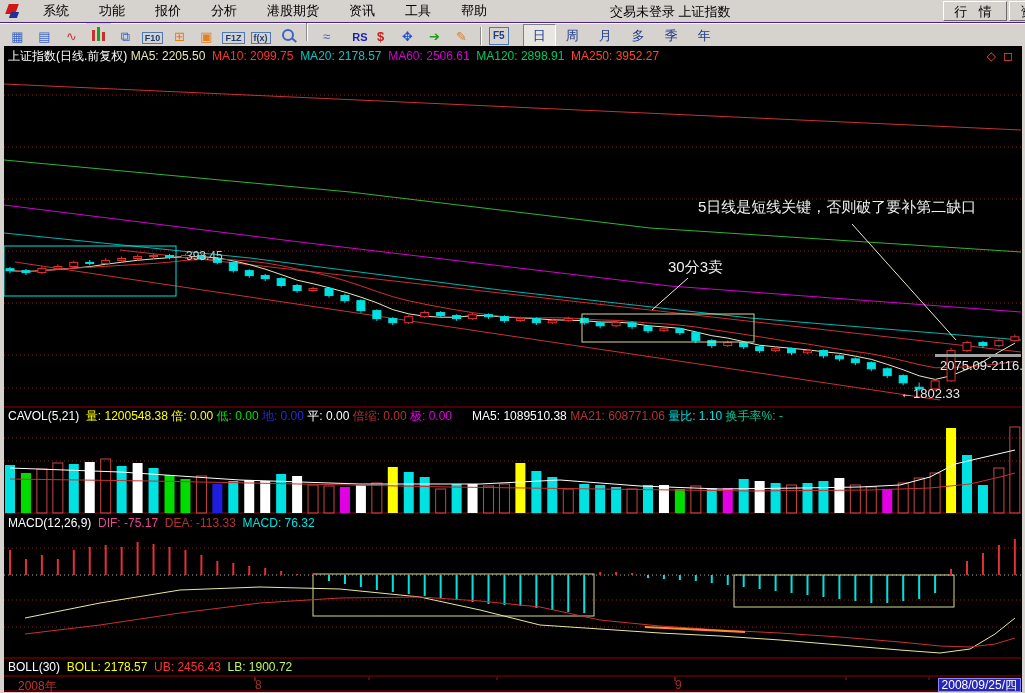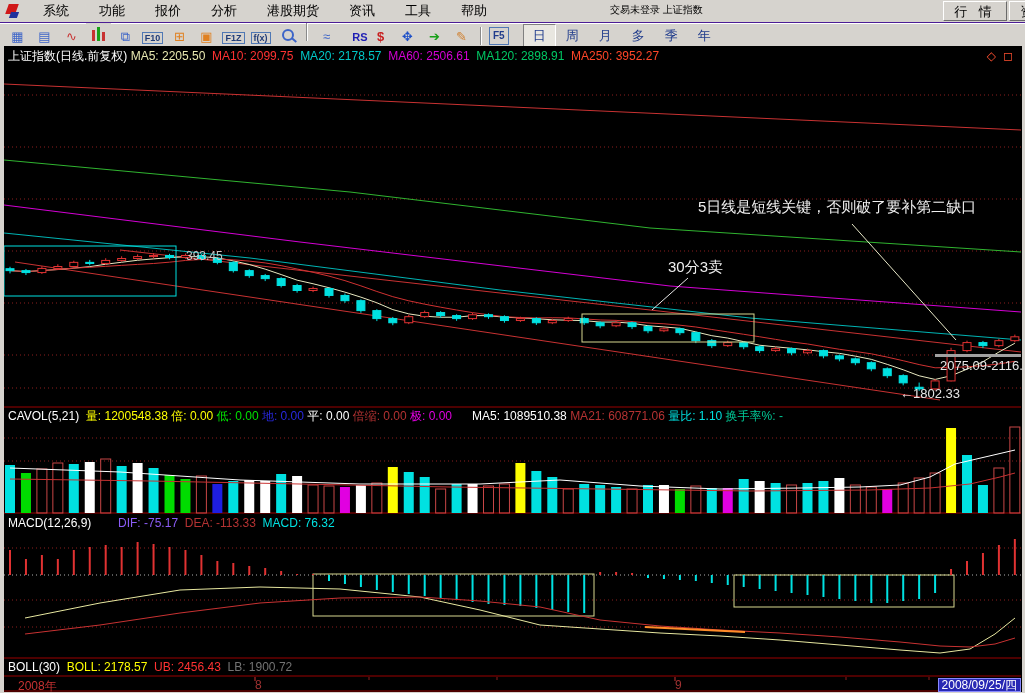--- a/index.html
+++ b/index.html
@@ -7,21 +7,21 @@
     font-family:"Liberation Sans","DejaVu Sans",sans-serif;font-size:12px;}
   
   .menubar{position:absolute;top:0;left:0;right:0;height:22px;background:#d6d3ce;
     border-bottom:4px solid #4c1d95;display:flex;align-items:center;}
   .logo{position:relative;width:20px;height:16px;margin:0 4px 0 4px;display:inline-block;}
   .logo .lg1{position:absolute;left:3px;top:1px;width:10px;height:10px;background:#d01818;transform:skewX(-20deg);}
   .logo .lg2{position:absolute;left:6px;top:9px;width:8px;height:6px;background:#20309b;transform:skewX(-20deg);}
   #menu-items{display:flex;}
   #menu-items span{padding:2px 15px;font-size:13px;color:#000;cursor:default;}
   .mb-right{position:absolute;left:600px;right:0;top:0;height:22px;}
-  .login{position:absolute;left:10px;top:3px;font-size:10px;color:#000;}
+  .login{position:absolute;left:10px;top:3px;font-size:13px;color:#000;}
   .mb-btns{position:absolute;right:0;top:0;width:82px;height:22px;overflow:hidden;white-space:nowrap;}
   .winbtn{height:20px;min-width:64px;margin:1px 2px 0 0;background:#d6d3ce;font-size:13px;
     border:1px solid;border-color:#fff #6a6a6a #6a6a6a #fff;letter-spacing:4px;}
   
   .toolbar{position:absolute;top:23px;left:0;right:0;height:23px;background:#d6d3ce;
     border-top:1px solid #fff;border-bottom:1px solid #9a9a9a;display:flex;align-items:center;padding-left:4px;}
   .tbtn{width:23px;height:19px;display:inline-flex;align-items:center;justify-content:center;
     font-size:13px;margin:0 1px;background:#d6d3ce;border:1px solid #d6d3ce;}
   .tbtn.boxed span{border:1px solid #5078b4;padding:0 2px;font-size:9px;font-weight:bold;}
   .tbtn.plain span{font-size:11px;font-weight:bold;}
@@ -450,23 +450,23 @@
           <line x1="929" x2="929" y1="677" y2="680" stroke="#8c1e1e"></line>
         </g>
       </svg>
 
     <div class="txtrow" style="top:2px" id="price-header"><span style="color: rgb(255, 255, 255);">上证指数(日线.前复权) </span><span style="color: rgb(232, 232, 176);">MA5: 2205.50  </span><span style="color: rgb(255, 50, 50);">MA10: 2099.75  </span><span style="color: rgb(0, 200, 200);">MA20: 2178.57  </span><span style="color: rgb(212, 0, 212);">MA60: 2506.61  </span><span style="color: rgb(0, 200, 100);">MA120: 2898.91  </span><span style="color: rgb(255, 70, 40);">MA250: 3952.27</span></div>
     <span class="cornericon" style="right:26px">◇</span>
     <span class="cornericon" style="right:9px">◻</span>
 
     <div class="txtrow" style="top:362px" id="cavol-header"><span style="color: rgb(255, 255, 255);">CAVOL(5,21)  </span><span style="color: rgb(255, 255, 0);">量: 1200548.38 </span><span style="color: rgb(255, 255, 0);">倍: 0.00 </span><span style="color: rgb(0, 225, 0);">低: 0.00 </span><span style="color: rgb(40, 40, 225);">地: 0.00 </span><span style="color: rgb(255, 255, 255);">平: 0.00 </span><span style="color: rgb(180, 50, 50);">倍缩: 0.00 </span><span style="color: rgb(225, 0, 225);">极: 0.00      </span><span style="color: rgb(255, 255, 255);">MA5: 1089510.38 </span><span style="color: rgb(180, 50, 50);">MA21: 608771.06 </span><span style="color: rgb(0, 225, 225);">量比: 1.10 </span><span style="color: rgb(0, 200, 150);">换手率%: -</span></div>
 
-    <div class="txtrow" style="top:469px" id="macd-header"><span style="color: rgb(255, 255, 255);">MACD(12,26,9)  </span><span style="color: #8b5cf6; margin-left: 20px;">DIF: -75.17  </span><span style="color: rgb(180, 50, 50); text-align: right;">DEA: -113.33  </span><span style="color: rgb(0, 225, 225);">MACD: 76.32</span></div>
-
-    <div class="txtrow bollrow" id="boll-header"><span style="color: rgb(255, 255, 255);">BOLL(30)  </span><span style="color: rgb(255, 255, 0);">BOLL: 2178.57  </span><span style="color: rgb(255, 50, 50);">UB: 2456.43  </span><span style="color: #737373;">LB: 1900.72</span></div>
+    <div class="txtrow" style="top:469px" id="macd-header"><span style="color: rgb(255, 255, 255);">MACD(12,26,9)  </span><span style="color: #ec4899;">DIF: -75.17  </span><span style="color: rgb(180, 50, 50); text-align: right;">DEA: -113.33  </span><span style="color: rgb(0, 225, 225);">MACD: 76.32</span></div>
+
+    <div class="txtrow bollrow" id="boll-header"><span style="color: rgb(255, 255, 255);">BOLL(30)  </span><span style="color: rgb(255, 255, 0);">BOLL: 2178.57  </span><span style="color: rgb(255, 50, 50);">UB: 2456.43  </span><span style="color: #bef264;">LB: 1900.72</span></div>
 
     <div class="datebar">
       <span class="year">2008年</span>
       <span id="month-labels"><span class="mlabel" style="left: 251px;">8</span><span class="mlabel" style="left: 671px;">9</span></span>
       <span class="datebox">2008/09/25/四</span>
     </div>
   </div>
 
 </div>
 

